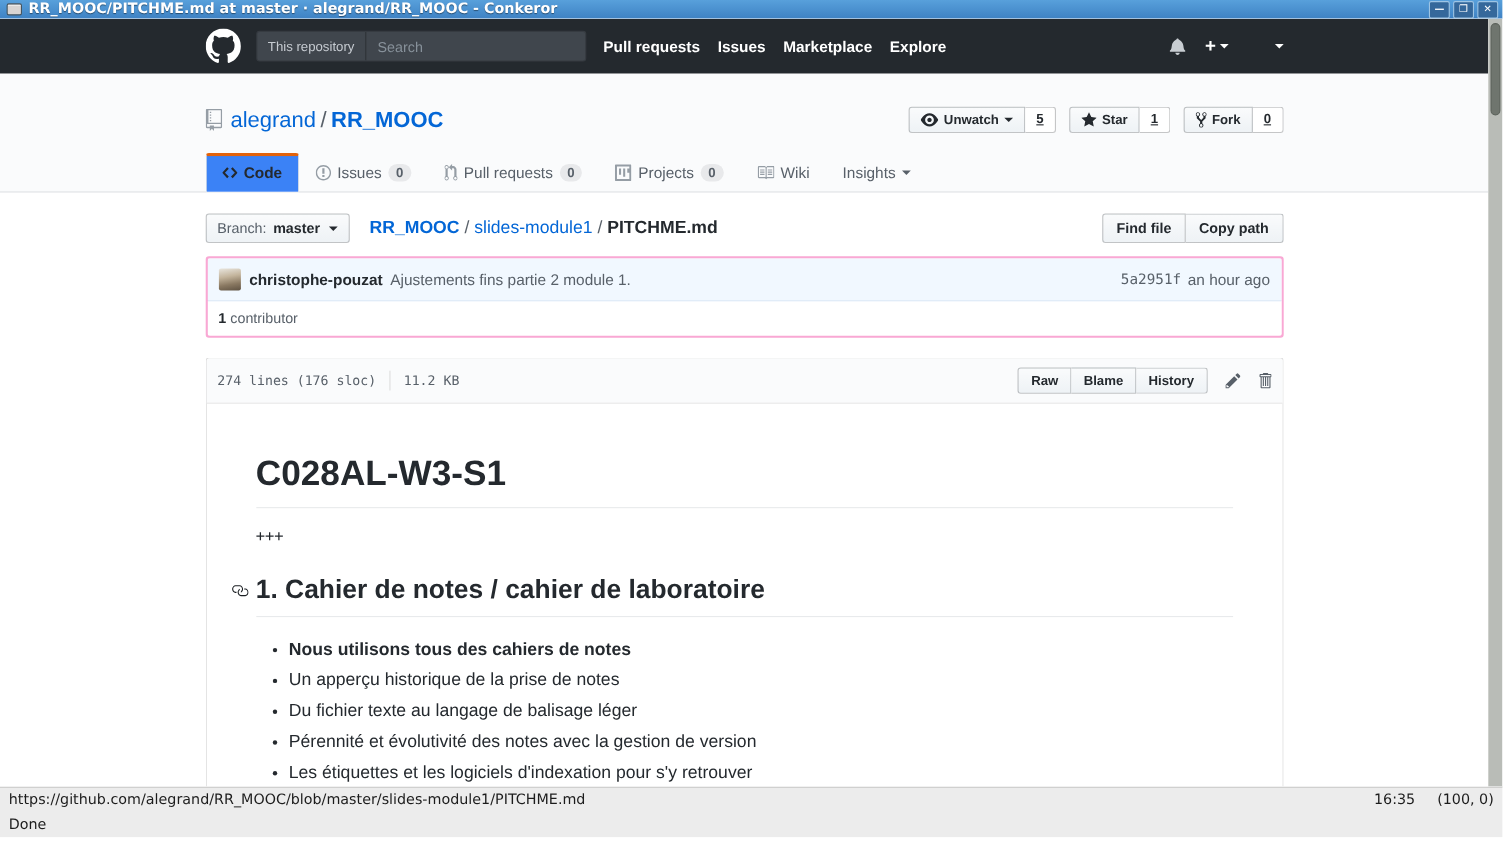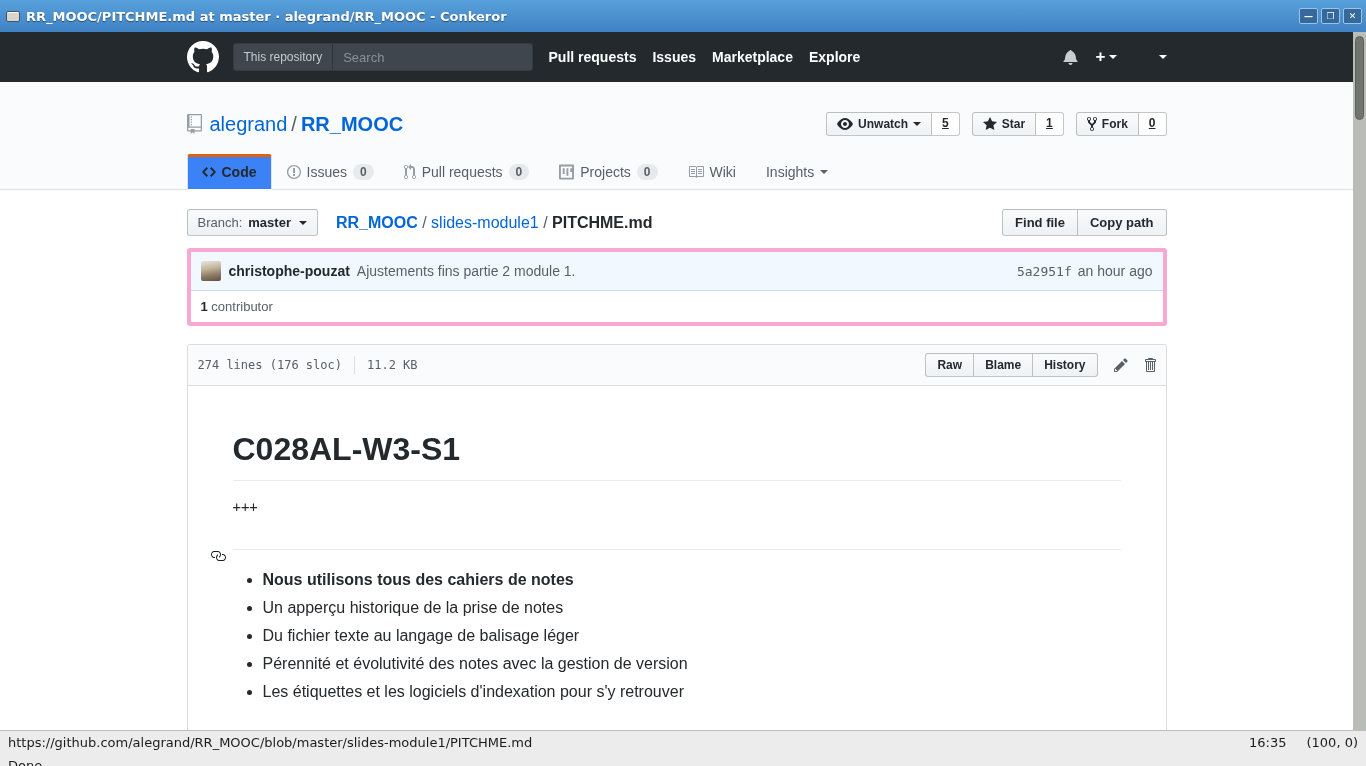--- a/index.html
+++ b/index.html
@@ -1,20 +1,20 @@
 <!DOCTYPE html>
 <html><head>
 <meta charset="utf-8">
 <style>
   * { margin:0; padding:0; box-sizing:border-box; }
   html,body { width:1366px; height:766px; overflow:hidden; background:#fff;
     font-family:"Liberation Sans", sans-serif; }
 
   
-  .titlebar { height:32px; background:linear-gradient(#58a0db,#3e82c4);
+  .titlebar { height:17px; background:linear-gradient(#58a0db,#3e82c4);
     display:flex; align-items:center; padding:0 4px; }
   .win-icon { width:14px; height:11px; background:#d8d4d2; border:1px solid #44545f;
     border-radius:2px; box-shadow:inset 0 1px 0 #fff; margin:0 6px 0 2px; }
   .win-title { color:#fff; font-family:"DejaVu Sans", sans-serif; font-weight:bold;
     font-size:13px; text-shadow:0 1px 1px rgba(0,0,0,.45); flex:1; white-space:nowrap; overflow:hidden; }
   .win-btn { width:19px; height:16px; margin-left:3px; background:#35689b;
     border:1px solid #9dc4e4; border-radius:2px; color:#fff; font-size:9px; font-weight:bold;
     display:flex; align-items:center; justify-content:center; font-family:"DejaVu Sans", sans-serif; }
 
   
@@ -85,21 +85,21 @@
   .branch-btn .caret { color:#24292e; margin-left:2px; }
   .breadcrumb { margin-left:18px; font-size:16px; color:#586069; }
   .breadcrumb a { color:#0366d6; text-decoration:none; }
   .breadcrumb .root { font-weight:bold; }
   .breadcrumb .final { font-weight:bold; color:#24292e; }
   .right-btns { margin-left:auto; display:flex; }
   .right-btns .btn { font-size:13px; padding:5px 12px; }
   .right-btns .btn:first-child { border-radius:3px 0 0 3px; }
   .right-btns .btn:last-child { border-radius:0 3px 3px 0; border-left:0; }
 
-  .commit-tease { margin-top:12px; border:4px solid #f9a8d4; border-radius:3px; }
+  .commit-tease { margin-top:12px; border:2px solid #f9a8d4; border-radius:3px; }
   .commit-row { background:#f1f8ff; border-radius:2px 2px 0 0; padding:9px 10px;
     display:flex; align-items:center; font-size:14px; }
   .commit-avatar { width:20px; height:20px; border-radius:2px; margin-right:8px;
     background:linear-gradient(170deg,#e9e6df 0%,#c3b49c 38%,#8a7962 70%,#5f5242 100%); }
   .commit-author { font-weight:bold; color:#24292e; text-decoration:none; }
   .commit-msg { color:#586069; margin-left:7px; }
   .commit-meta { margin-left:auto; color:#586069; font-size:14px; display:flex; gap:6px; align-items:center; }
   .commit-sha { font-family:"DejaVu Sans Mono", monospace; font-size:13px; color:#586069; text-decoration:none; }
   .contributors-row { background:#fff; border-top:1px solid #c8ddf2; border-radius:0 0 2px 2px;
     padding:8px 10px; font-size:13px; color:#586069; }
@@ -347,20 +347,21 @@
         </div>
         <div class="markdown">
           <h1>C028AL-W3-S1</h1>
           <p class="md-plus">+++</p>
           <h2>
             <span class="anchor-icon">
               <svg width="16" height="16" viewBox="0 0 16 16" fill="currentColor">
                   <path d="M4 9h1v1H4c-1.5 0-3-1.69-3-3.5S2.55 3 4 3h4c1.45 0 3 1.69 3 3.5 0 1.41-.91 2.72-2 3.25V8.59c.58-.45 1-1.27 1-2.09C10 5.22 8.98 4 8 4H4c-.98 0-2 1.22-2 2.5S3 9 4 9zm9-3h-1v1h1c1 0 2 1.22 2 2.5S13.98 12 13 12H9c-.98 0-2-1.22-2-2.5 0-.83.42-1.64 1-2.09V6.25c-1.09.53-2 1.84-2 3.25C6 11.31 7.55 13 9 13h4c1.45 0 3-1.69 3-3.5S14.5 6 13 6z"></path>
                 </svg>
             </span>
+            <span>1. Cahier de notes / cahier de laboratoire</span>
           </h2>
           <ul>
             <li class="bold">Nous utilisons tous des cahiers de notes</li>
             <li>Un apperçu historique de la prise de notes</li>
             <li>Du fichier texte au langage de balisage léger</li>
             <li>Pérennité et évolutivité des notes avec la gestion de version</li>
             <li>Les étiquettes et les logiciels d'indexation pour s'y retrouver</li>
           </ul>
         </div>
       </div>

